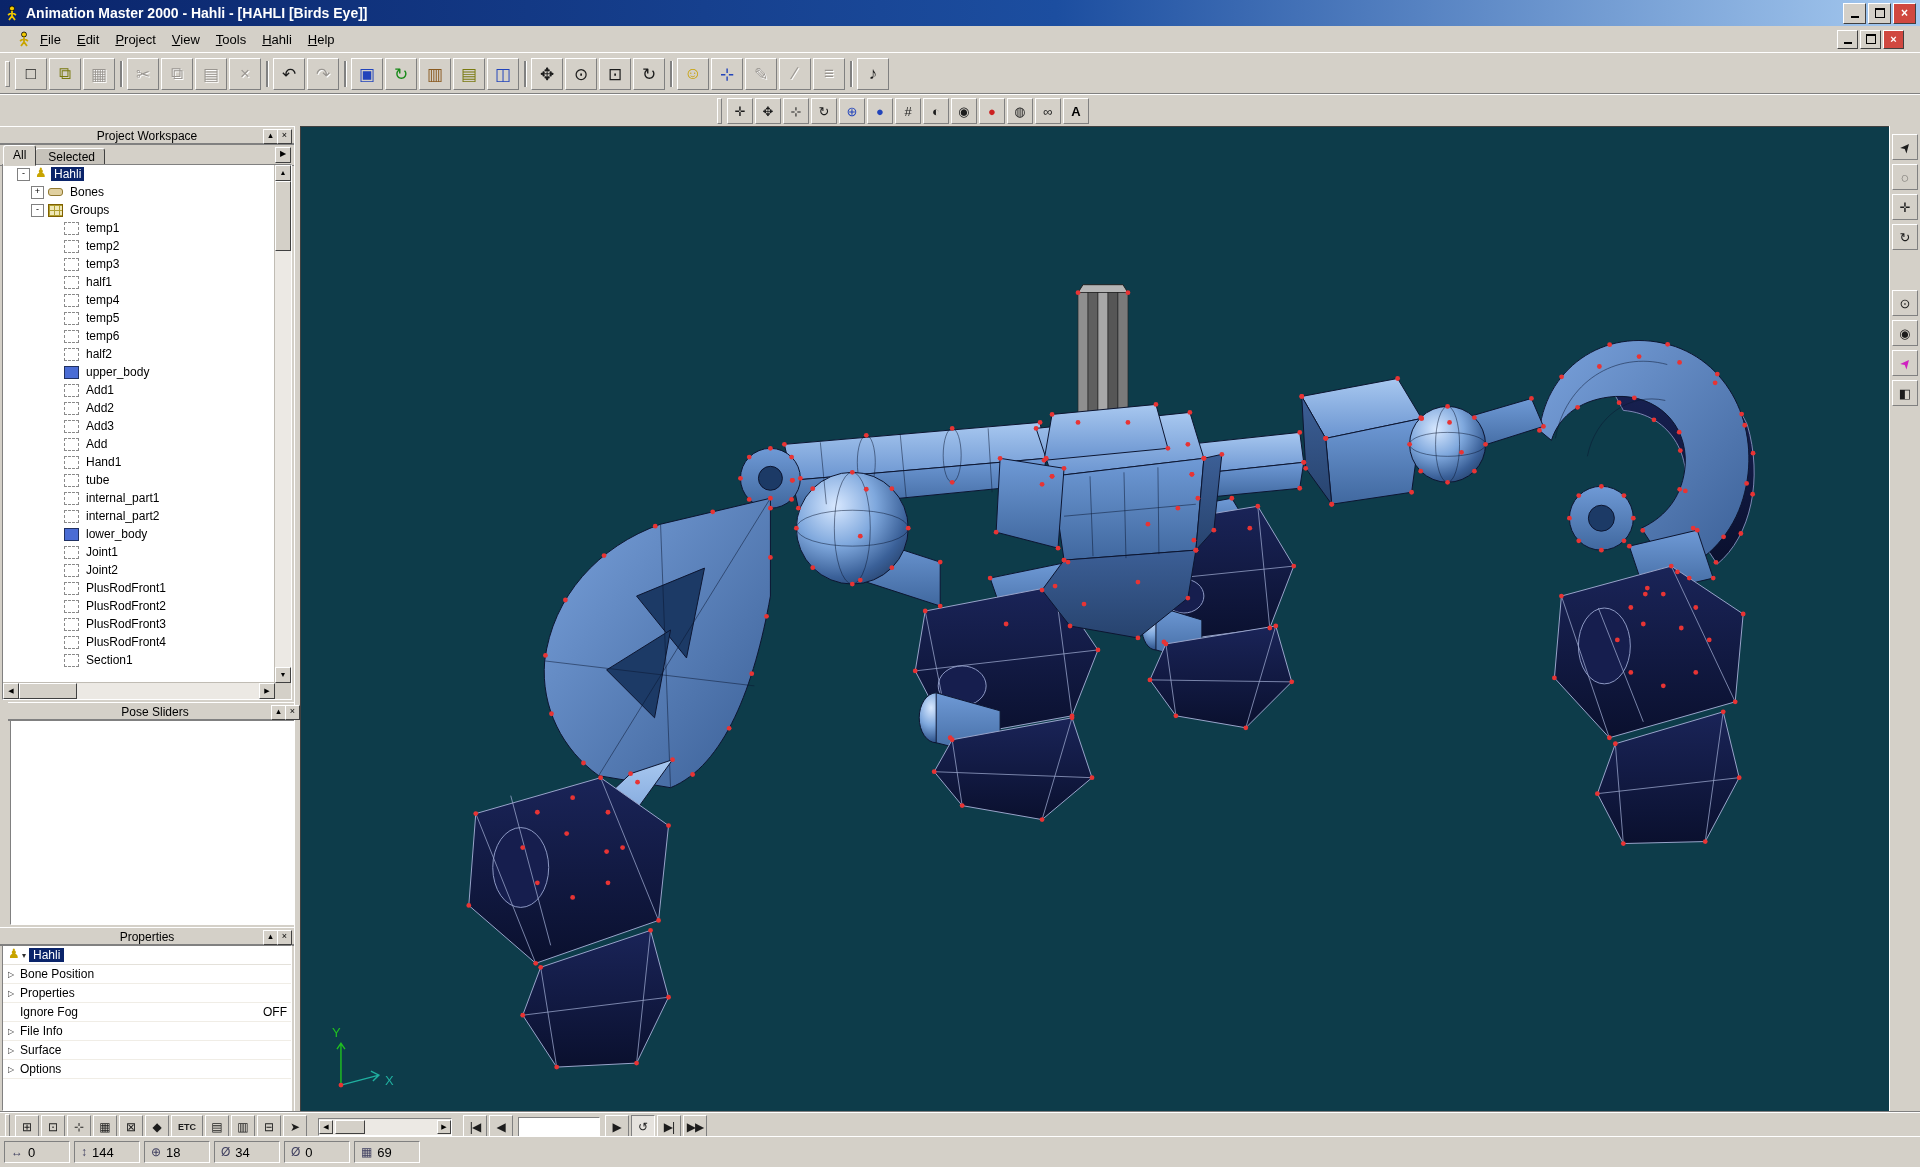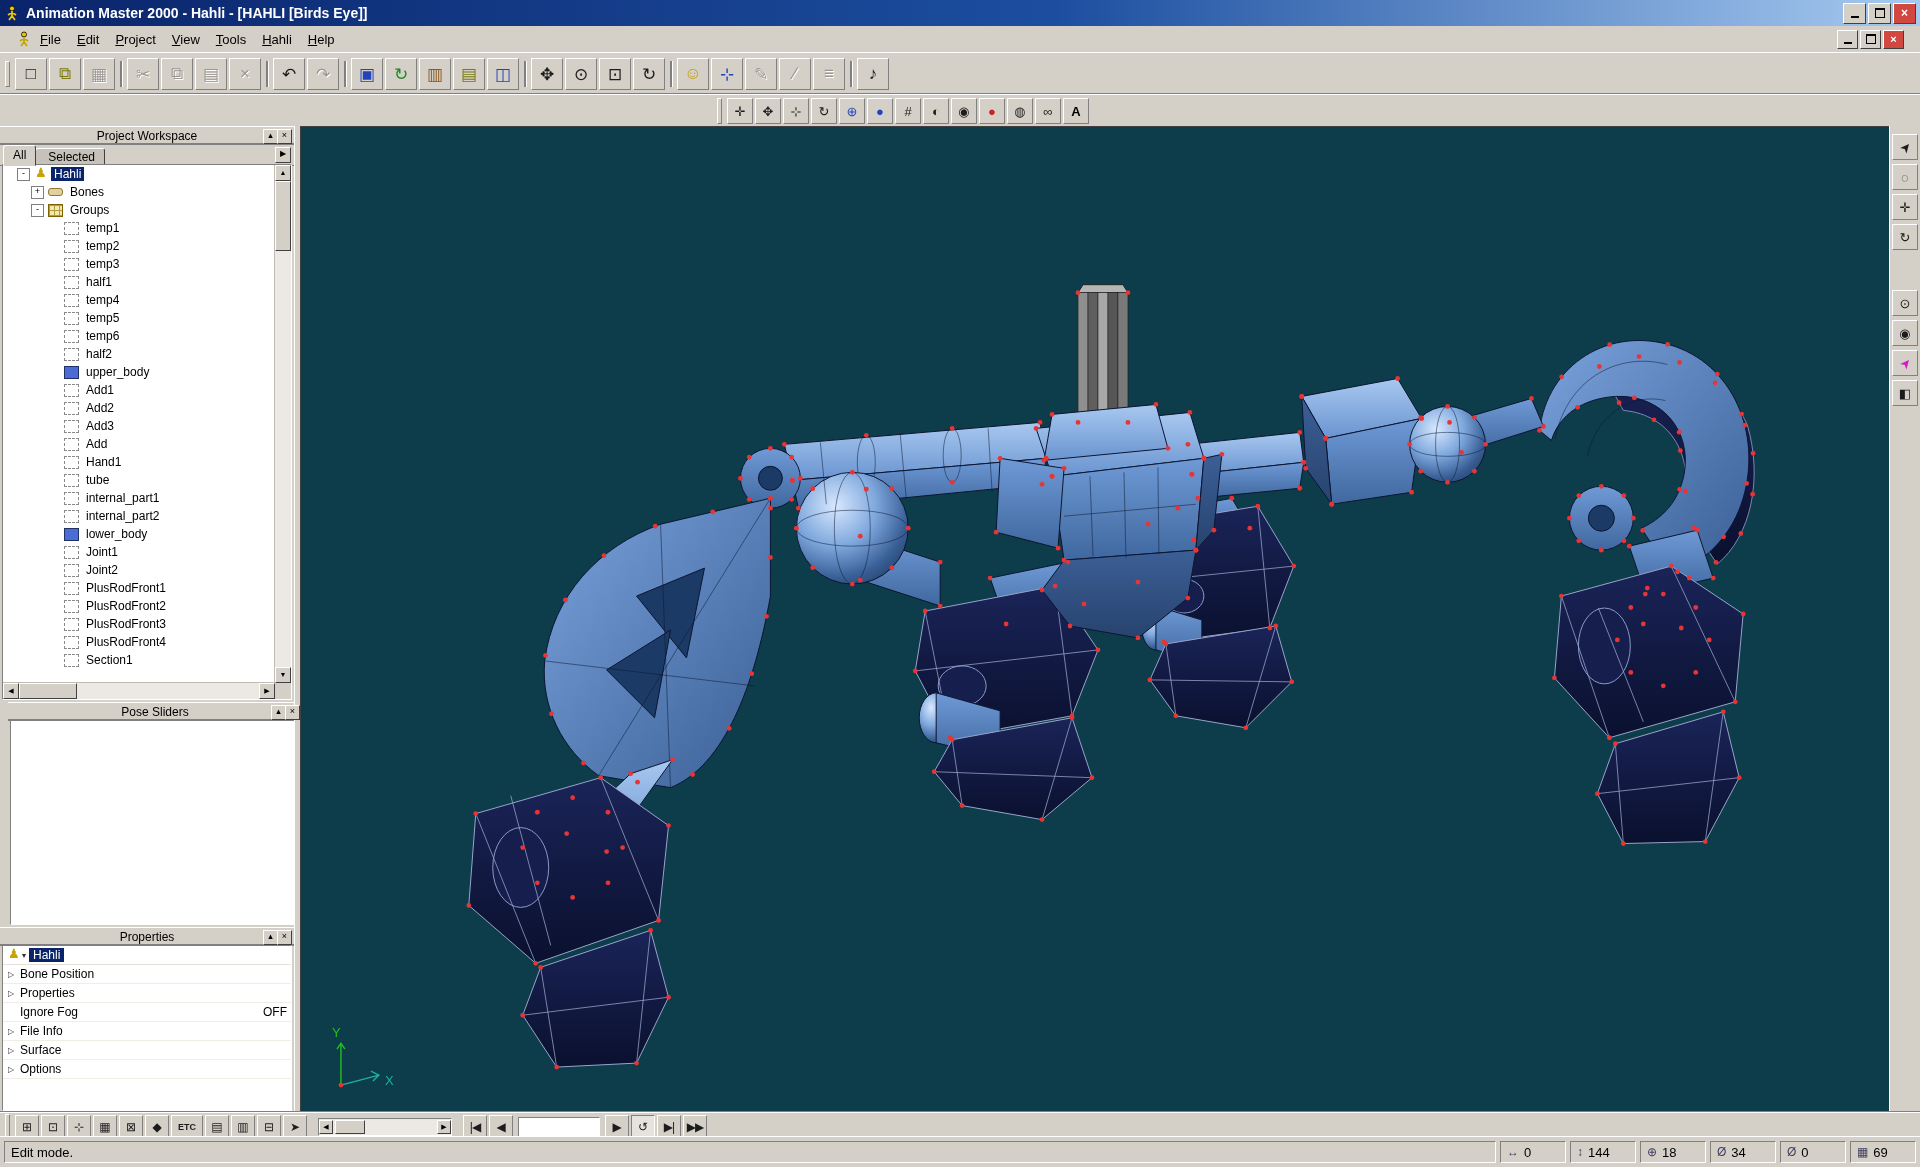--- a/index.html
+++ b/index.html
@@ -1042,21 +1042,20 @@
         <span class="tbtn txtsm">
           <span class="glyph">▶|</span>
         </span>
         <span class="tbtn txtsm">
           <span class="glyph">▶▶</span>
         </span>
       </div>
   </div>
 
   <div class="statusbar">
-    <span class="scell mode">Edit mode.</span>
     <div style="display:flex;align-items:center;gap:4px;">
 
     <span class="scell ind">
           <span class="sic">↔</span>
           <span class="sval">0</span>
         </span>
         <span class="scell ind">
           <span class="sic">↕</span>
           <span class="sval">144</span>
         </span>

